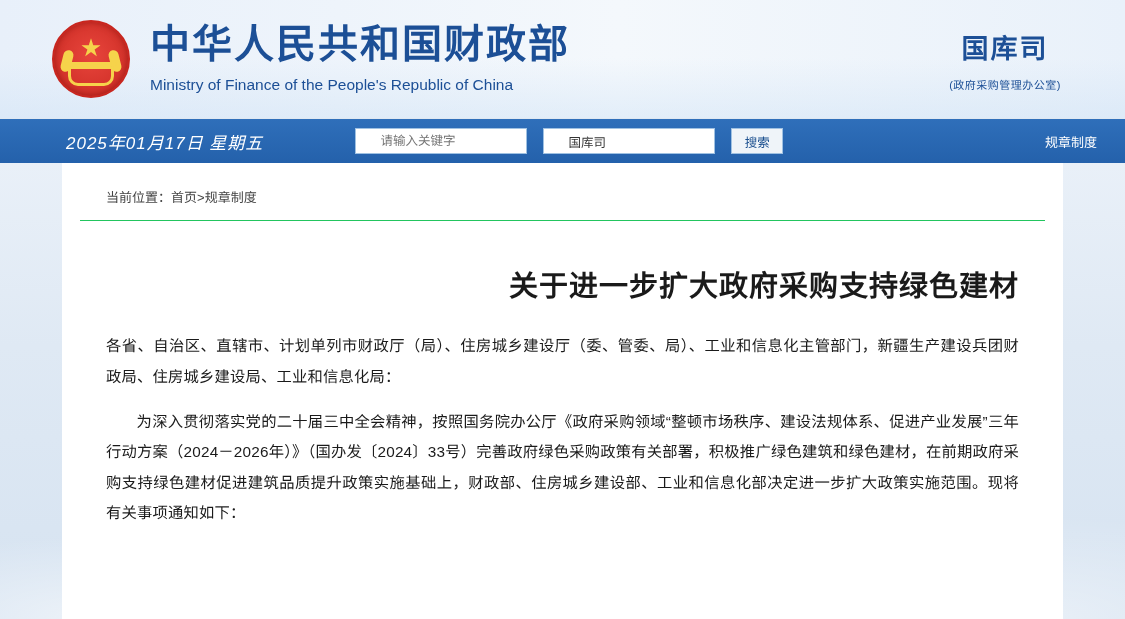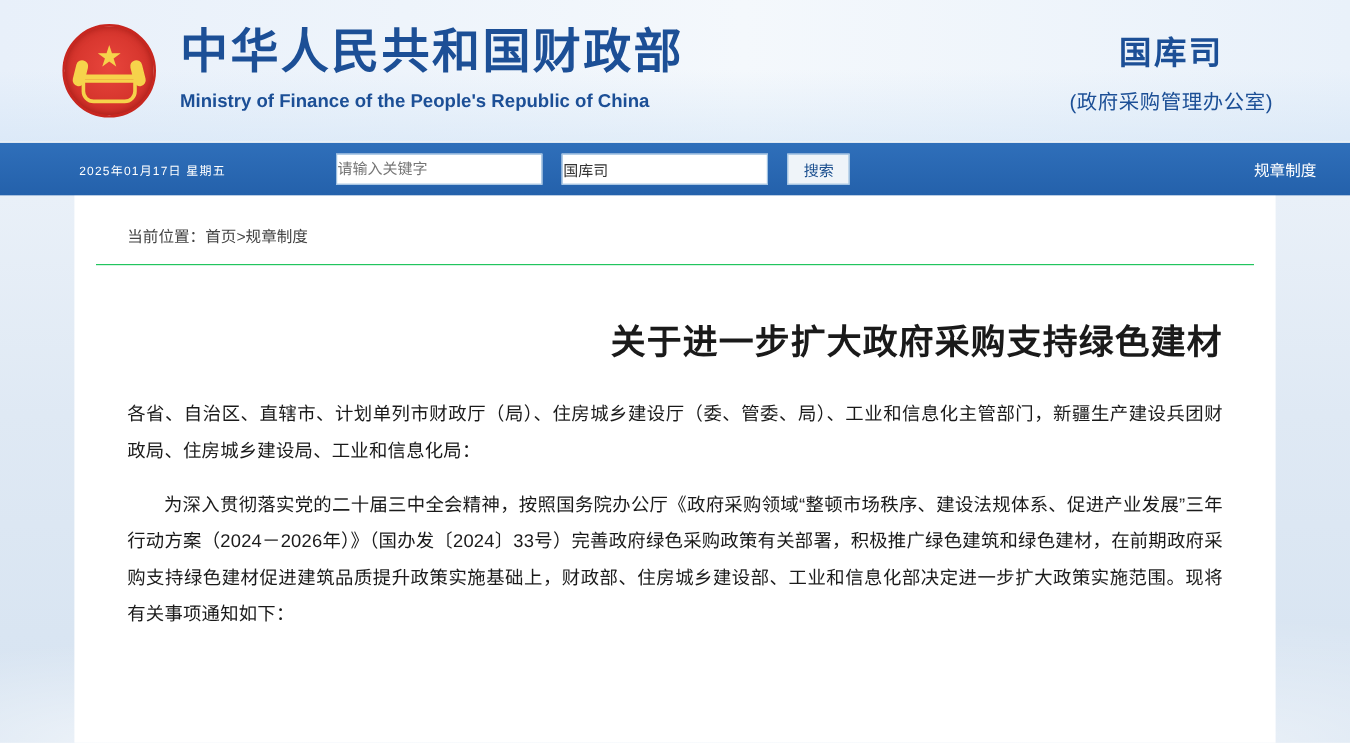--- a/index.html
+++ b/index.html
@@ -99,68 +99,69 @@
     font-weight: bold;
     font-size: 40px;
     letter-spacing: 2px;
     color: #1c4f96;
     line-height: 1.18;
     white-space: nowrap;
   }
   .title-en {
     margin-top: 4px;
     font-size: 15.5px;
-    font-weight: bold;
+    font-weight: normal;
     color: #1c4f96;
     white-space: nowrap;
   }
   .dept {
     margin-left: auto;
     text-align: center;
     color: #1c4f96;
     padding-right: 26px;
   }
   .dept-name {
     font-size: 27px;
     font-weight: bold;
     letter-spacing: 2px;
   }
   .dept-sub {
     margin-top: 10px;
-    font-size: 17px;
+    font-size: 11px;
     letter-spacing: 0.5px;
   }
 
   
   .navbar {
     height: 44px;
     background: linear-gradient(180deg, #2f6fba 0%, #2461ab 100%);
     display: flex;
     align-items: center;
     padding: 0 28px 0 66px;
     box-sizing: border-box;
     color: #fff;
   }
   .nav-date {
-    font-size: 10px;
+    font-size: 17px;
     letter-spacing: 1px;
     white-space: nowrap;
+    font-style: italic;
   }
   .nav-search {
     display: flex;
     align-items: center;
     margin-left: 92px;
   }
   .nav-search input {
     height: 26px;
     border: 1px solid #9fc1e2;
     background: #fff;
     font-size: 12.5px;
     color: #333;
-    padding: 0 0;
+    padding: 0 24px;
     box-sizing: border-box;
     font-family: "Liberation Sans", sans-serif;
     outline: none;
   }
   .kw-input { width: 172px; }
   .dept-input { width: 172px; margin-left: 16px; }
   .search-btn {
     margin-left: 16px;
     height: 26px;
     min-width: 52px;

